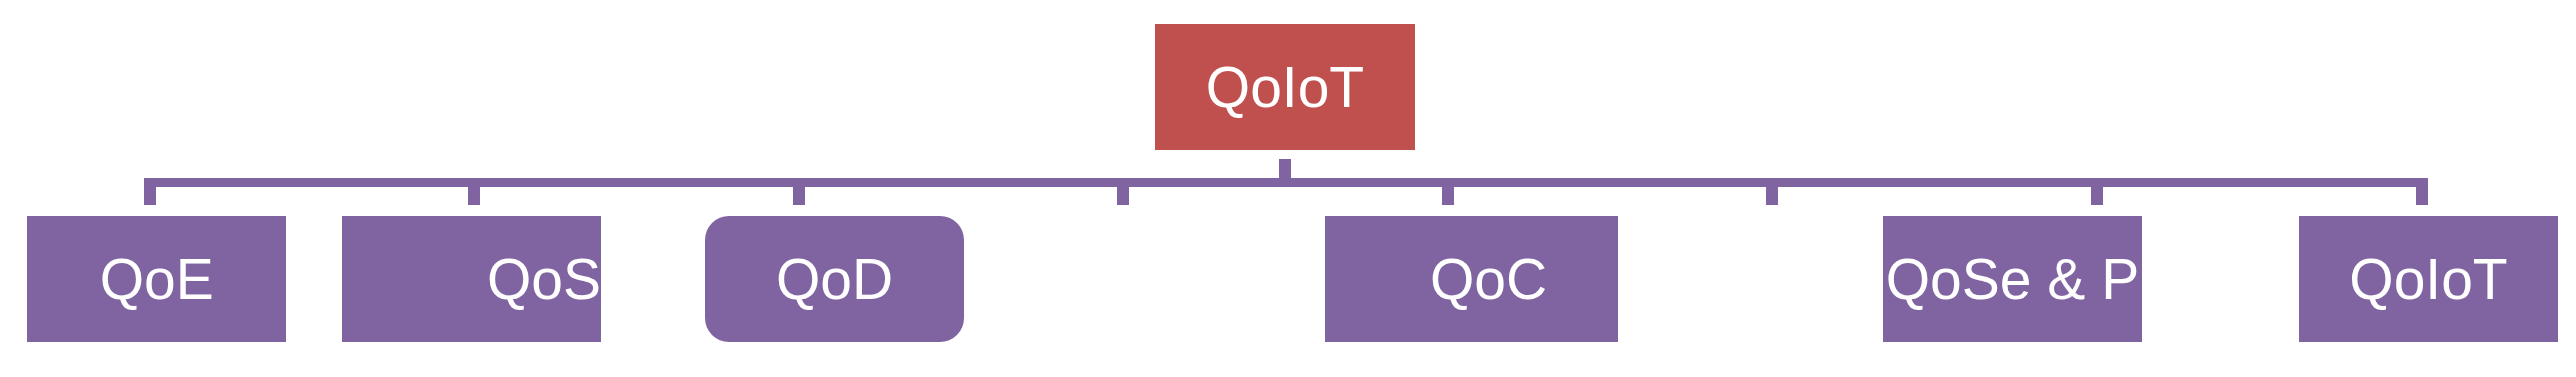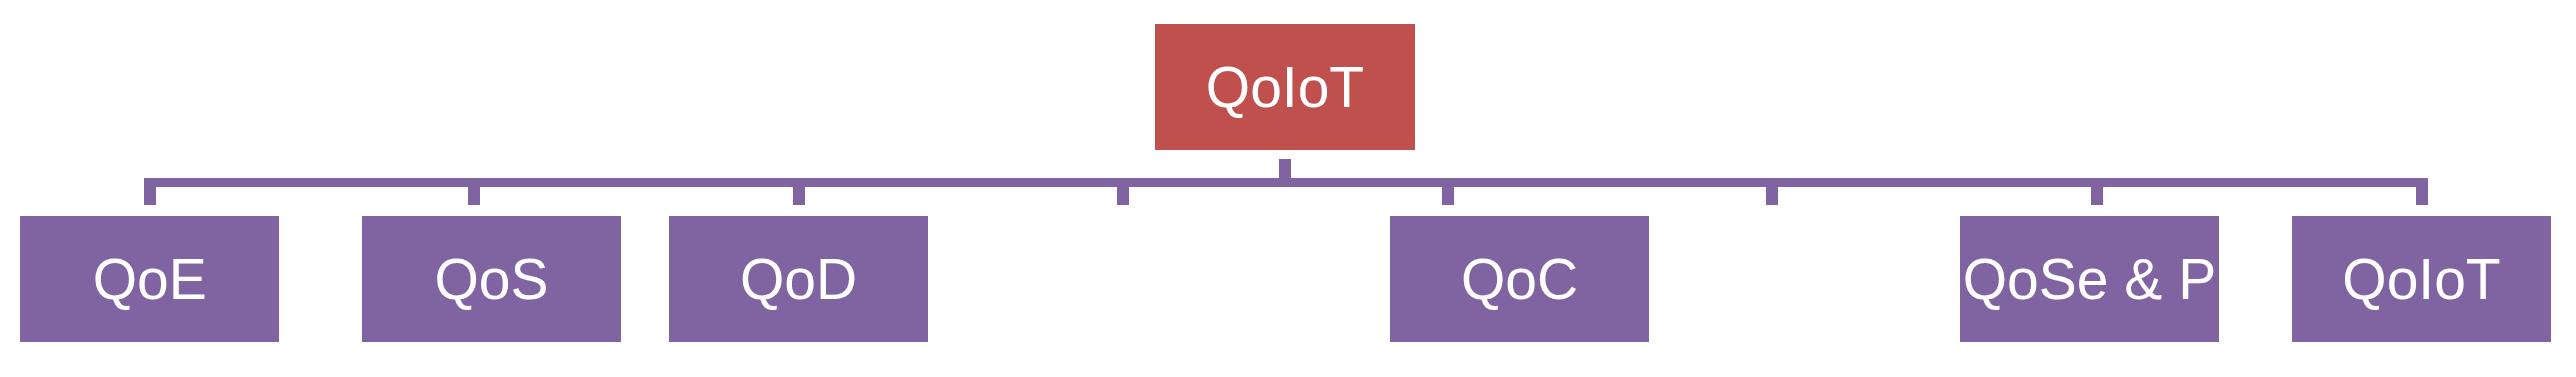--- a/index.html
+++ b/index.html
@@ -33,46 +33,47 @@
   }
   .node.root {
     left: 1155px; top: 24px;
     width: 260px; height: 126px;
     background: var(--root-fill, #c0504d);
   }
   .node.child {
     top: 216px;
     width: 259px; height: 126px;
     background: var(--child-fill, #8064a2);
+    margin-left: 7px;
   }
   .connector {
     position: absolute;
     background: var(--connector-color, #8064a2);
   }
   .hline {
     left: 144px; top: 178px;
     width: 2284px; height: 9.4px;
   }
   .vstub {
     width: 11.6px;
   }
   .root-stub {
     left: 1279px; top: 159px; height: 19px;
   }
   .child-stub {
     top: 187px; height: 18px;
   }
   
   .c1 { left: 20.3px; }   .s1 { left: 144px; }
-  .c2 { left: 362px; }  .s2 { left: 468px; }
-  .c3 { left: 669px; }  .s3 { left: 793px; }
+  .c2 { left: 335px; justify-content: flex-end; }  .s2 { left: 468px; }
+  .c3 { left: 698px; border-radius: 24px; }  .s3 { left: 793px; }
   .c4 { left: 994px; } .s4 { left: 1117px; }
-  .c5 { left: 1390px; } .s5 { left: 1442px; }
+  .c5 { left: 1318px; padding-left: 34px; } .s5 { left: 1442px; }
   .c6 { left: 1643px; } .s6 { left: 1766px; }
-  .c7 { left: 1960px; } .s7 { left: 2091px; }
+  .c7 { left: 1876px; } .s7 { left: 2091px; }
   .c8 { left: 2292px; } .s8 { left: 2416px; }
 </style>
 </head>
 <body>
 
 <div class="canvas">
 
   <div class="node root">
     <span>QoIoT</span>
   </div>

